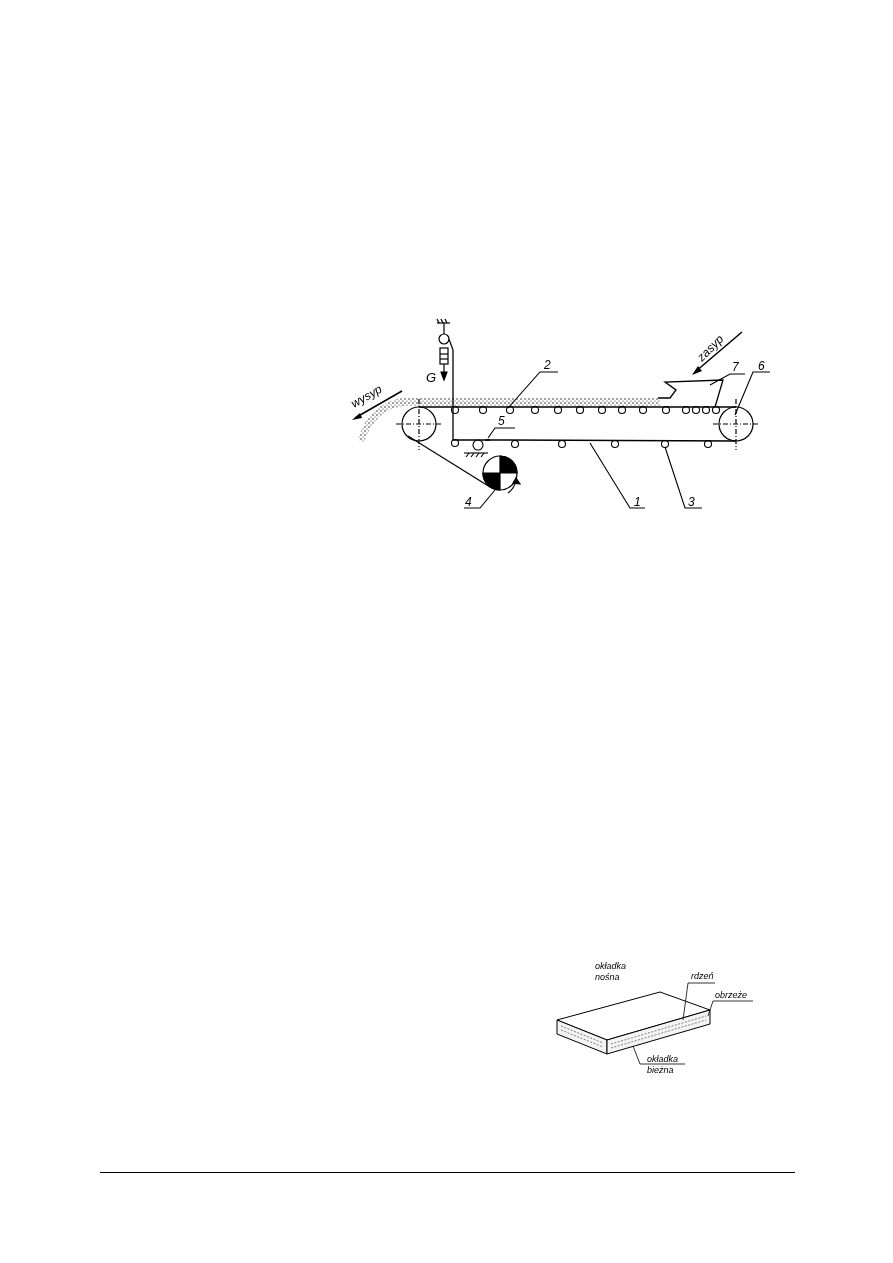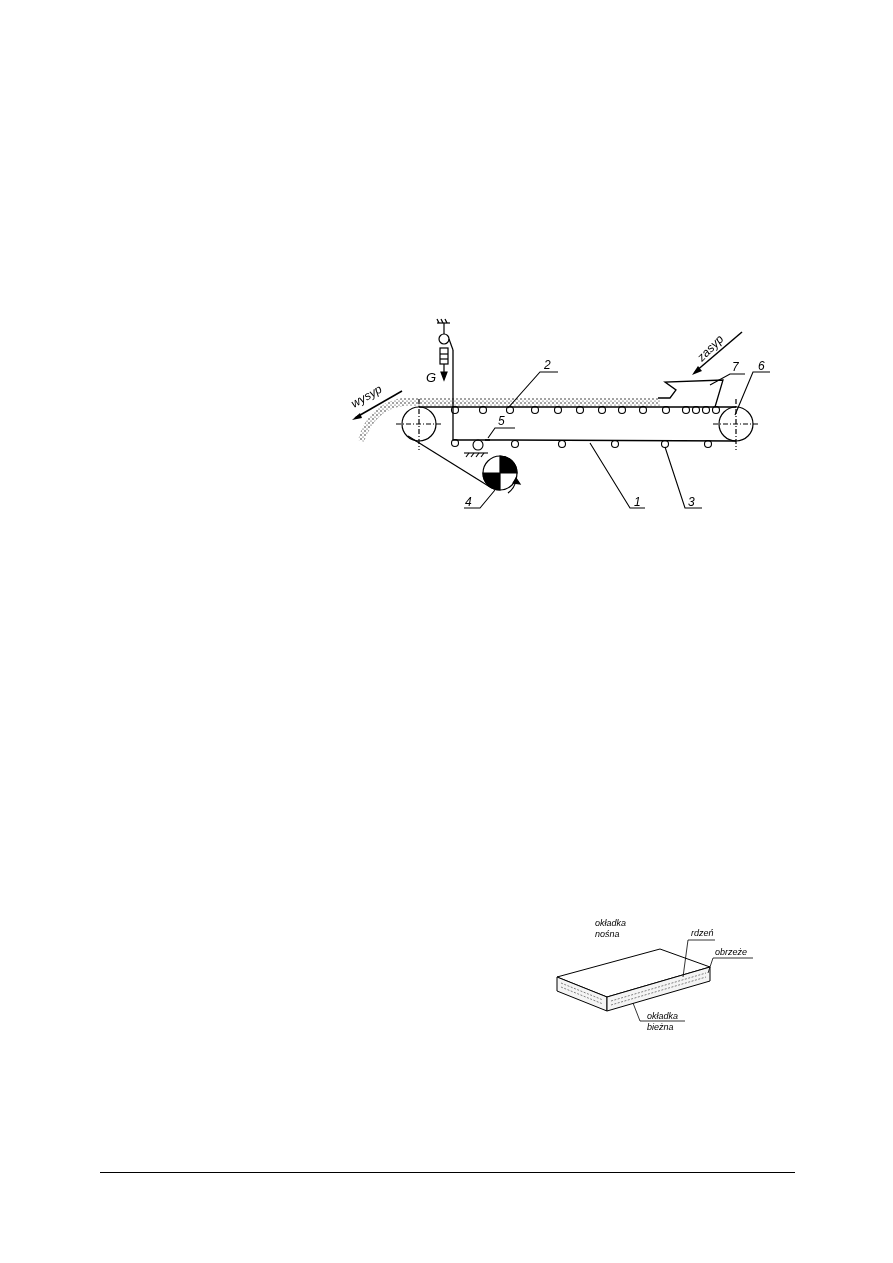--- a/index.html
+++ b/index.html
@@ -1,20 +1,20 @@
 <!DOCTYPE html>
 <html><head>
   <meta charset="utf-8">
   <style>
     html, body { margin:0; padding:0; background:#ffffff; }
     body { width:893px; height:1263px; position:relative; overflow:hidden;
            font-family:"Liberation Sans", sans-serif; color:#000; }
     .fig { position:absolute; }
     #fig-conveyor { left:340px; top:310px; width:430px; height:210px; }
-    #fig-belt { left:545px; top:907px; width:225px; height:140px; }
+    #fig-belt { left:545px; top:950px; width:225px; height:140px; }
     .footer-rule { position:absolute; left:100px; top:1172px; width:695px; height:0;
                    border-top:1.5px solid #000; }
     svg text { font-family:"Liberation Sans", sans-serif; font-style:italic; fill:#000; }
   </style>
 </head>
 <body>
 
 <div class="fig" id="fig-conveyor">
   <svg width="430" height="210" viewBox="0 0 430 210" xmlns="http://www.w3.org/2000/svg">
 

